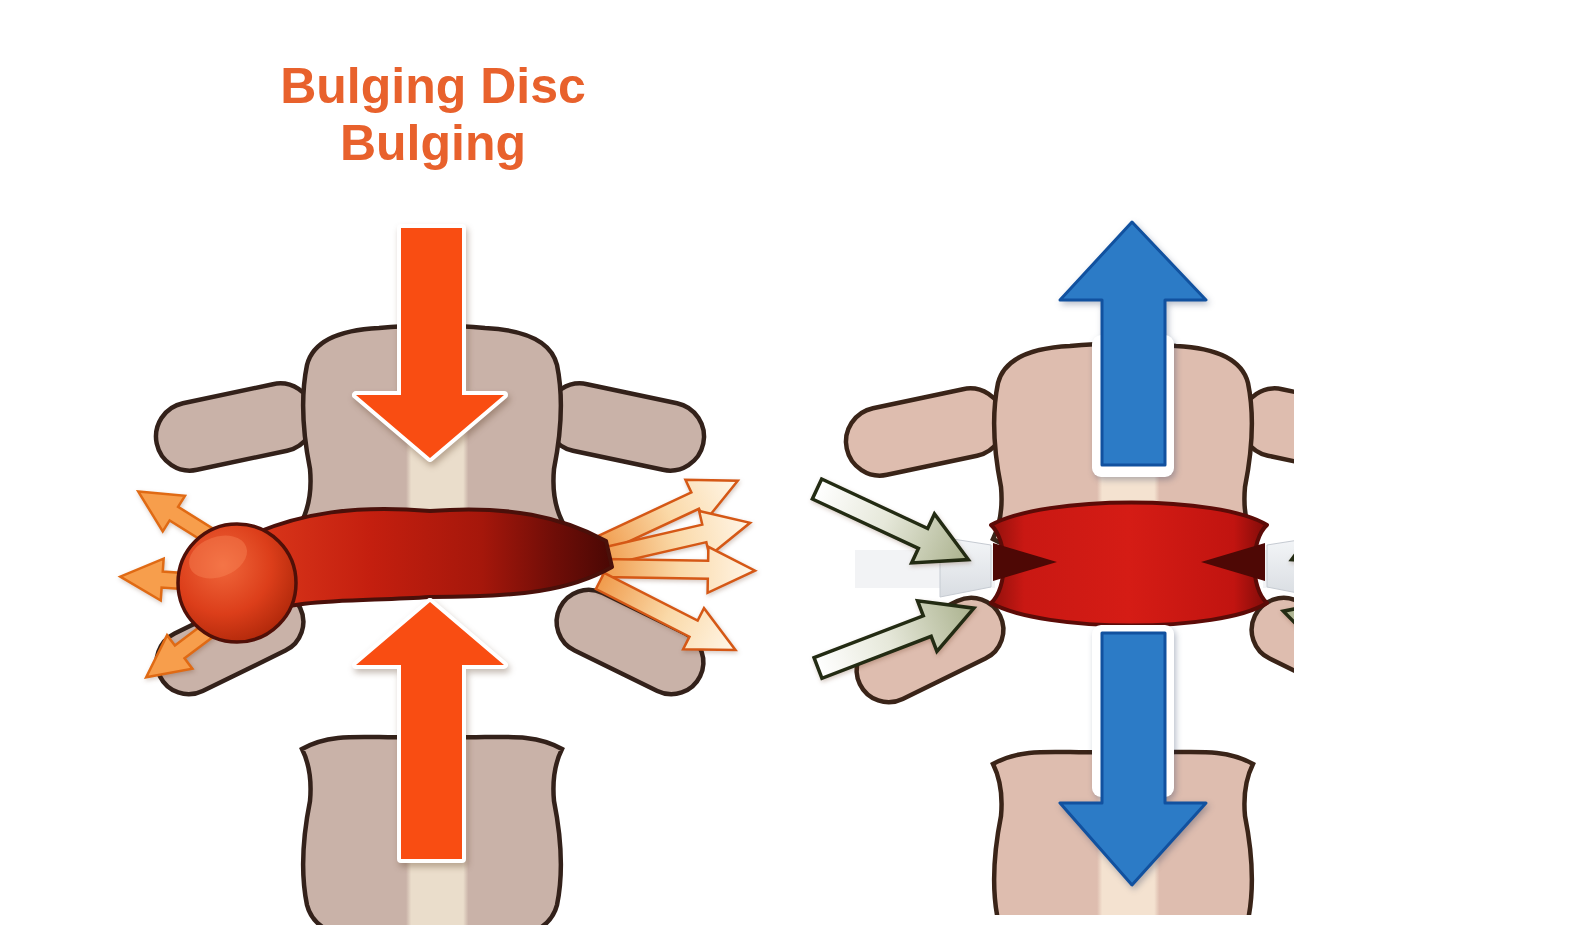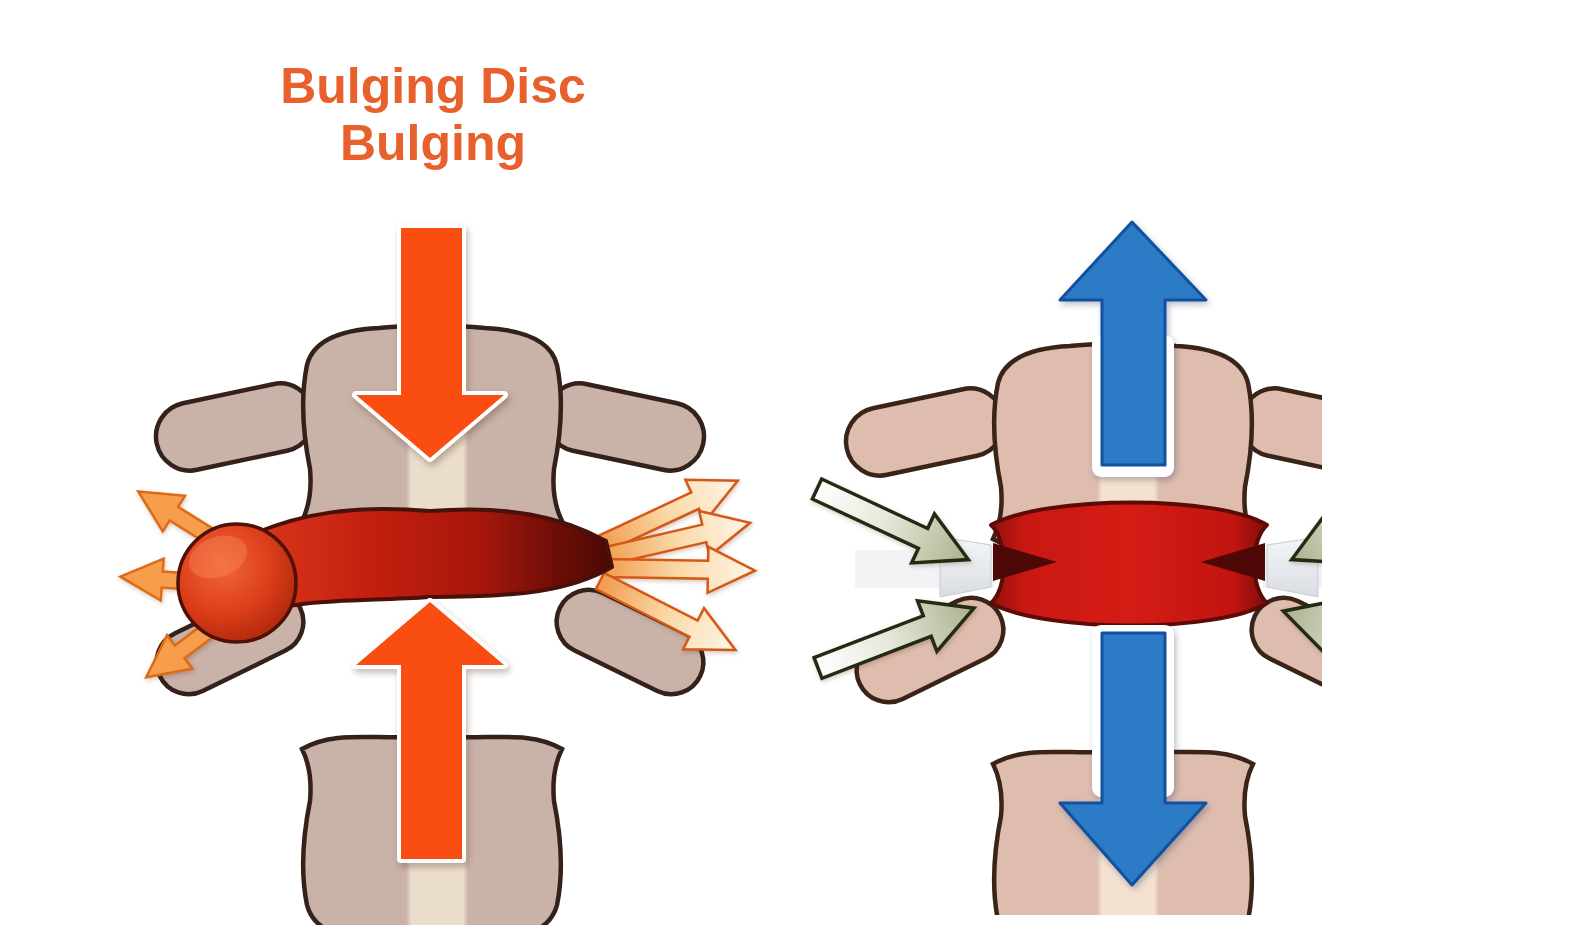--- a/index.html
+++ b/index.html
@@ -2,21 +2,20 @@
 <html><head>
 <meta charset="utf-8">
 <style>
   html,body{margin:0;padding:0;background:#fff;}
   .canvas{
     position:relative;
     width:1294px;height:936px;
     background:#ffffff;
     overflow:hidden;
     font-family:"Liberation Sans", sans-serif;
-    padding-left:28px;
   }
   .title{
     position:absolute;
     text-align:center;
     font-weight:bold;
     font-size:50px;
     line-height:1.14;
     letter-spacing:0px;
   }
   .title.left{ left:168px; top:58px; width:530px; color:#E8612C; }

